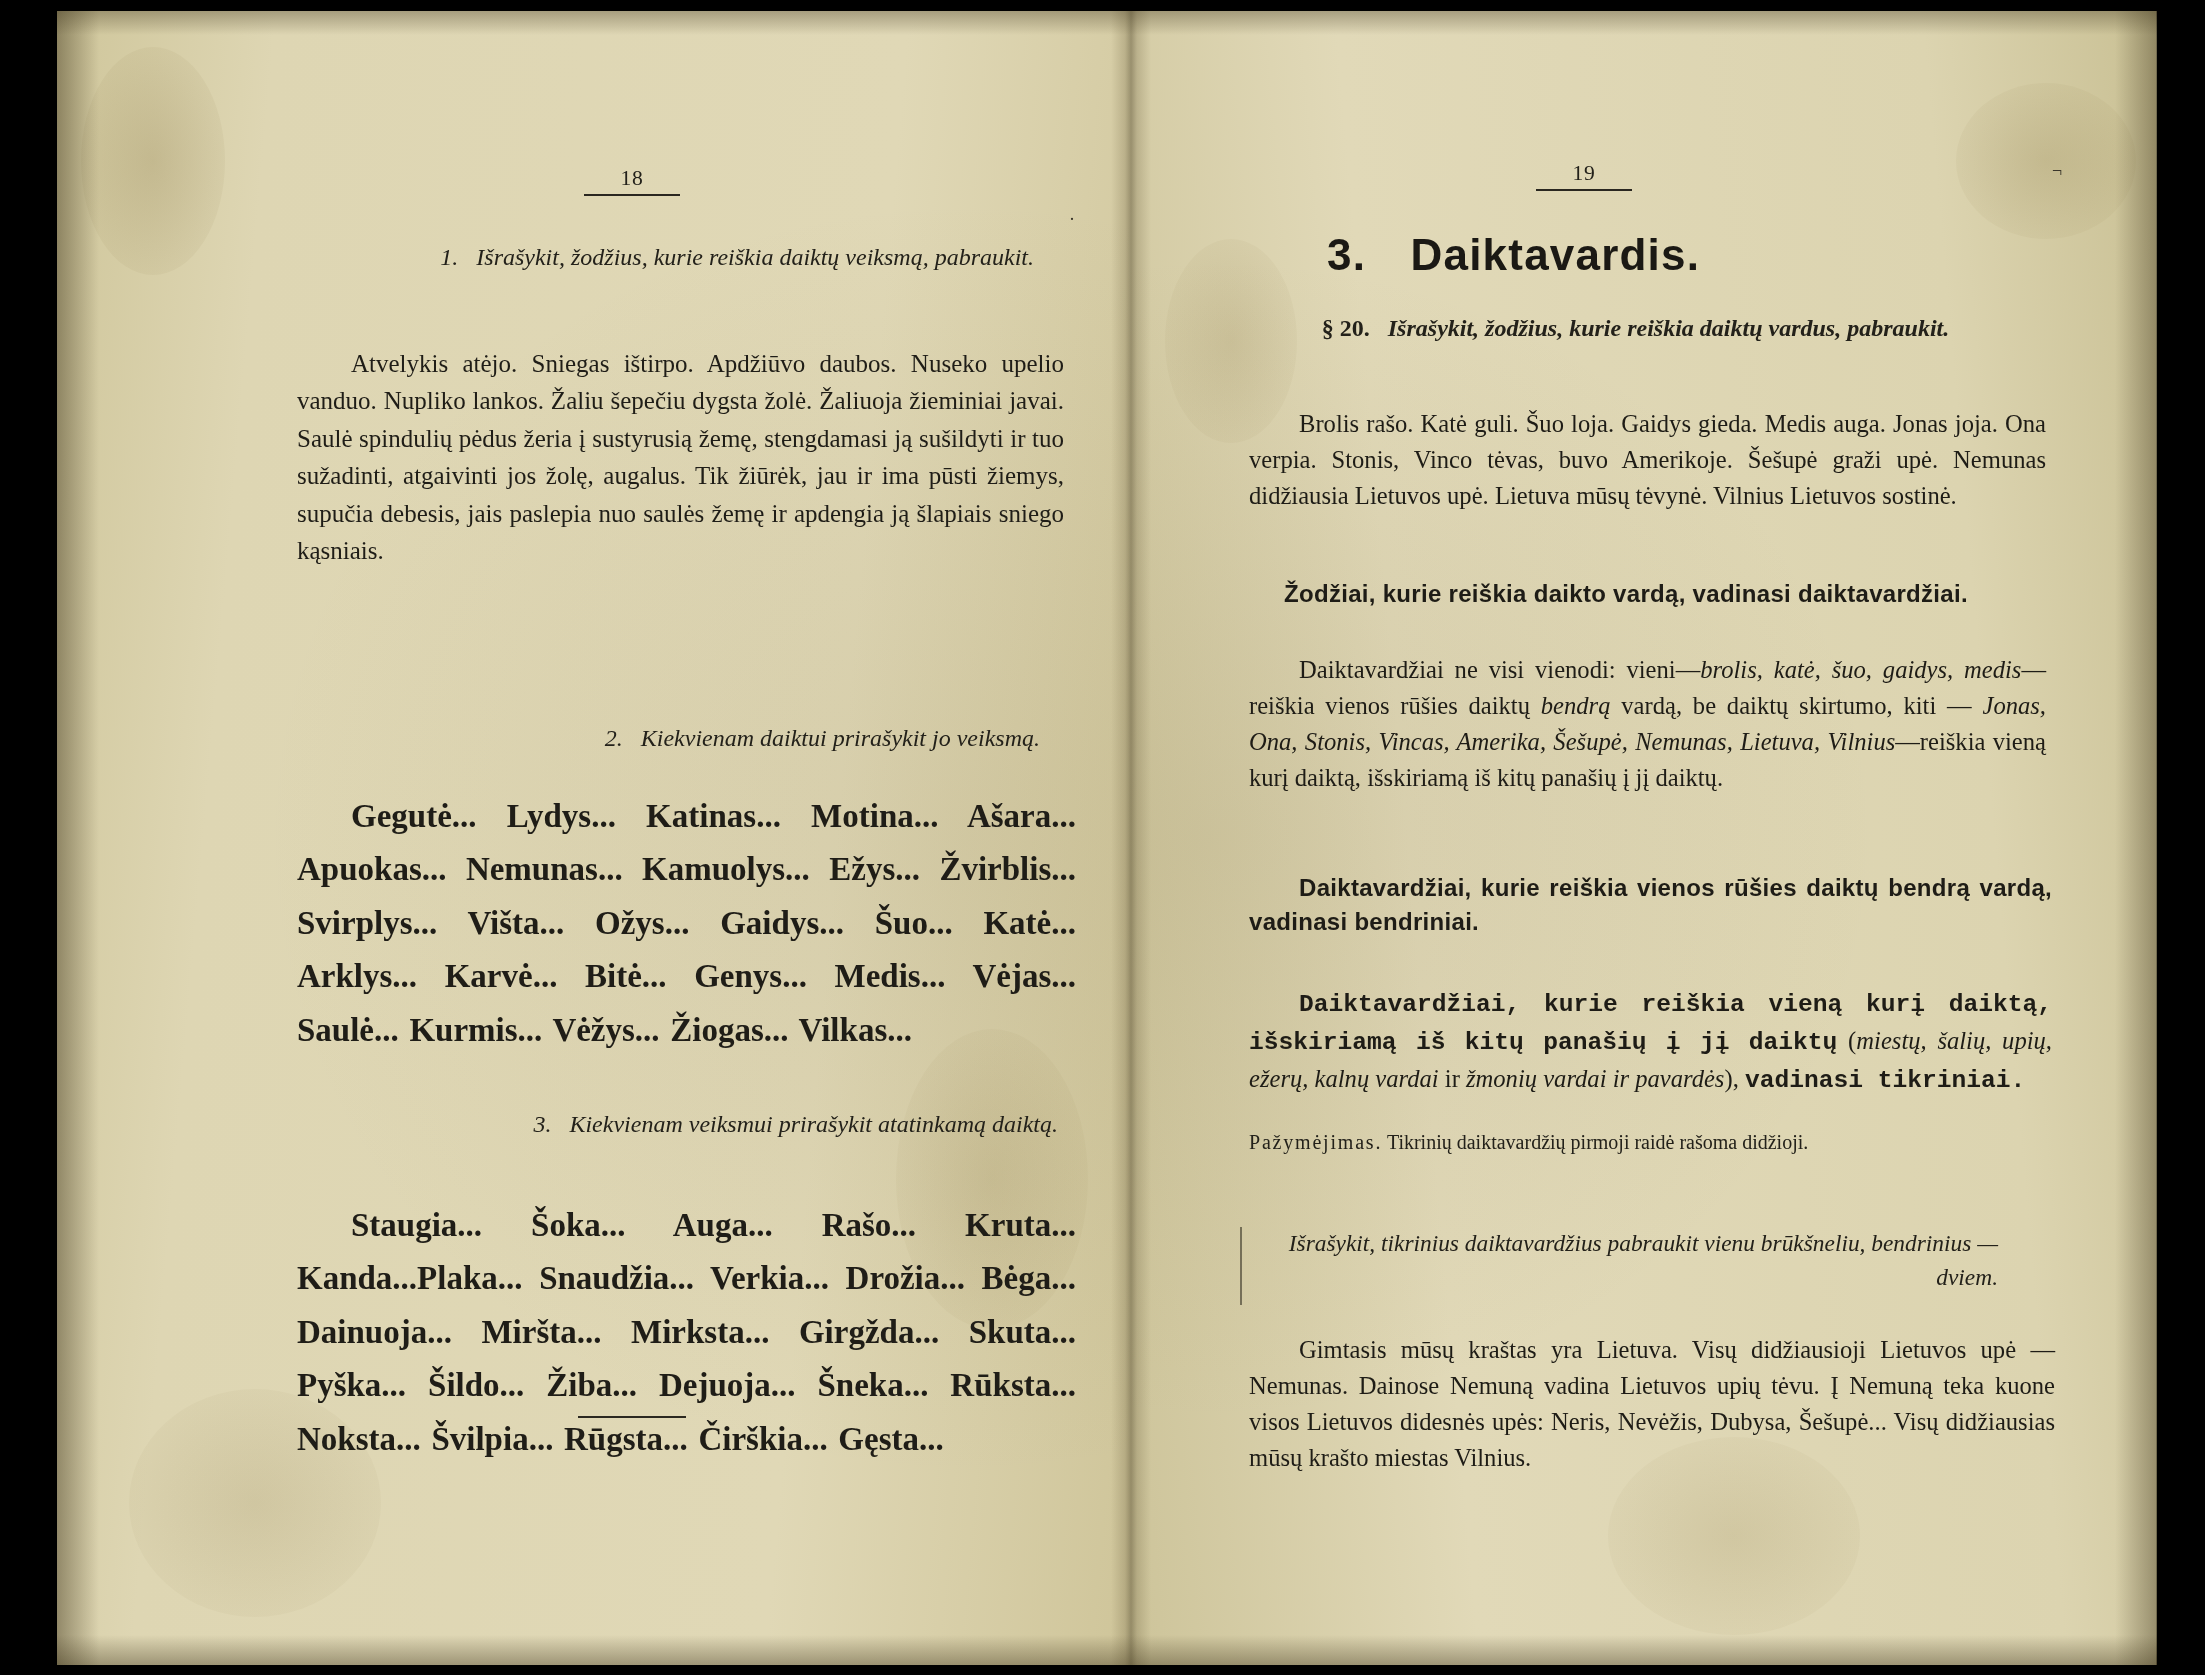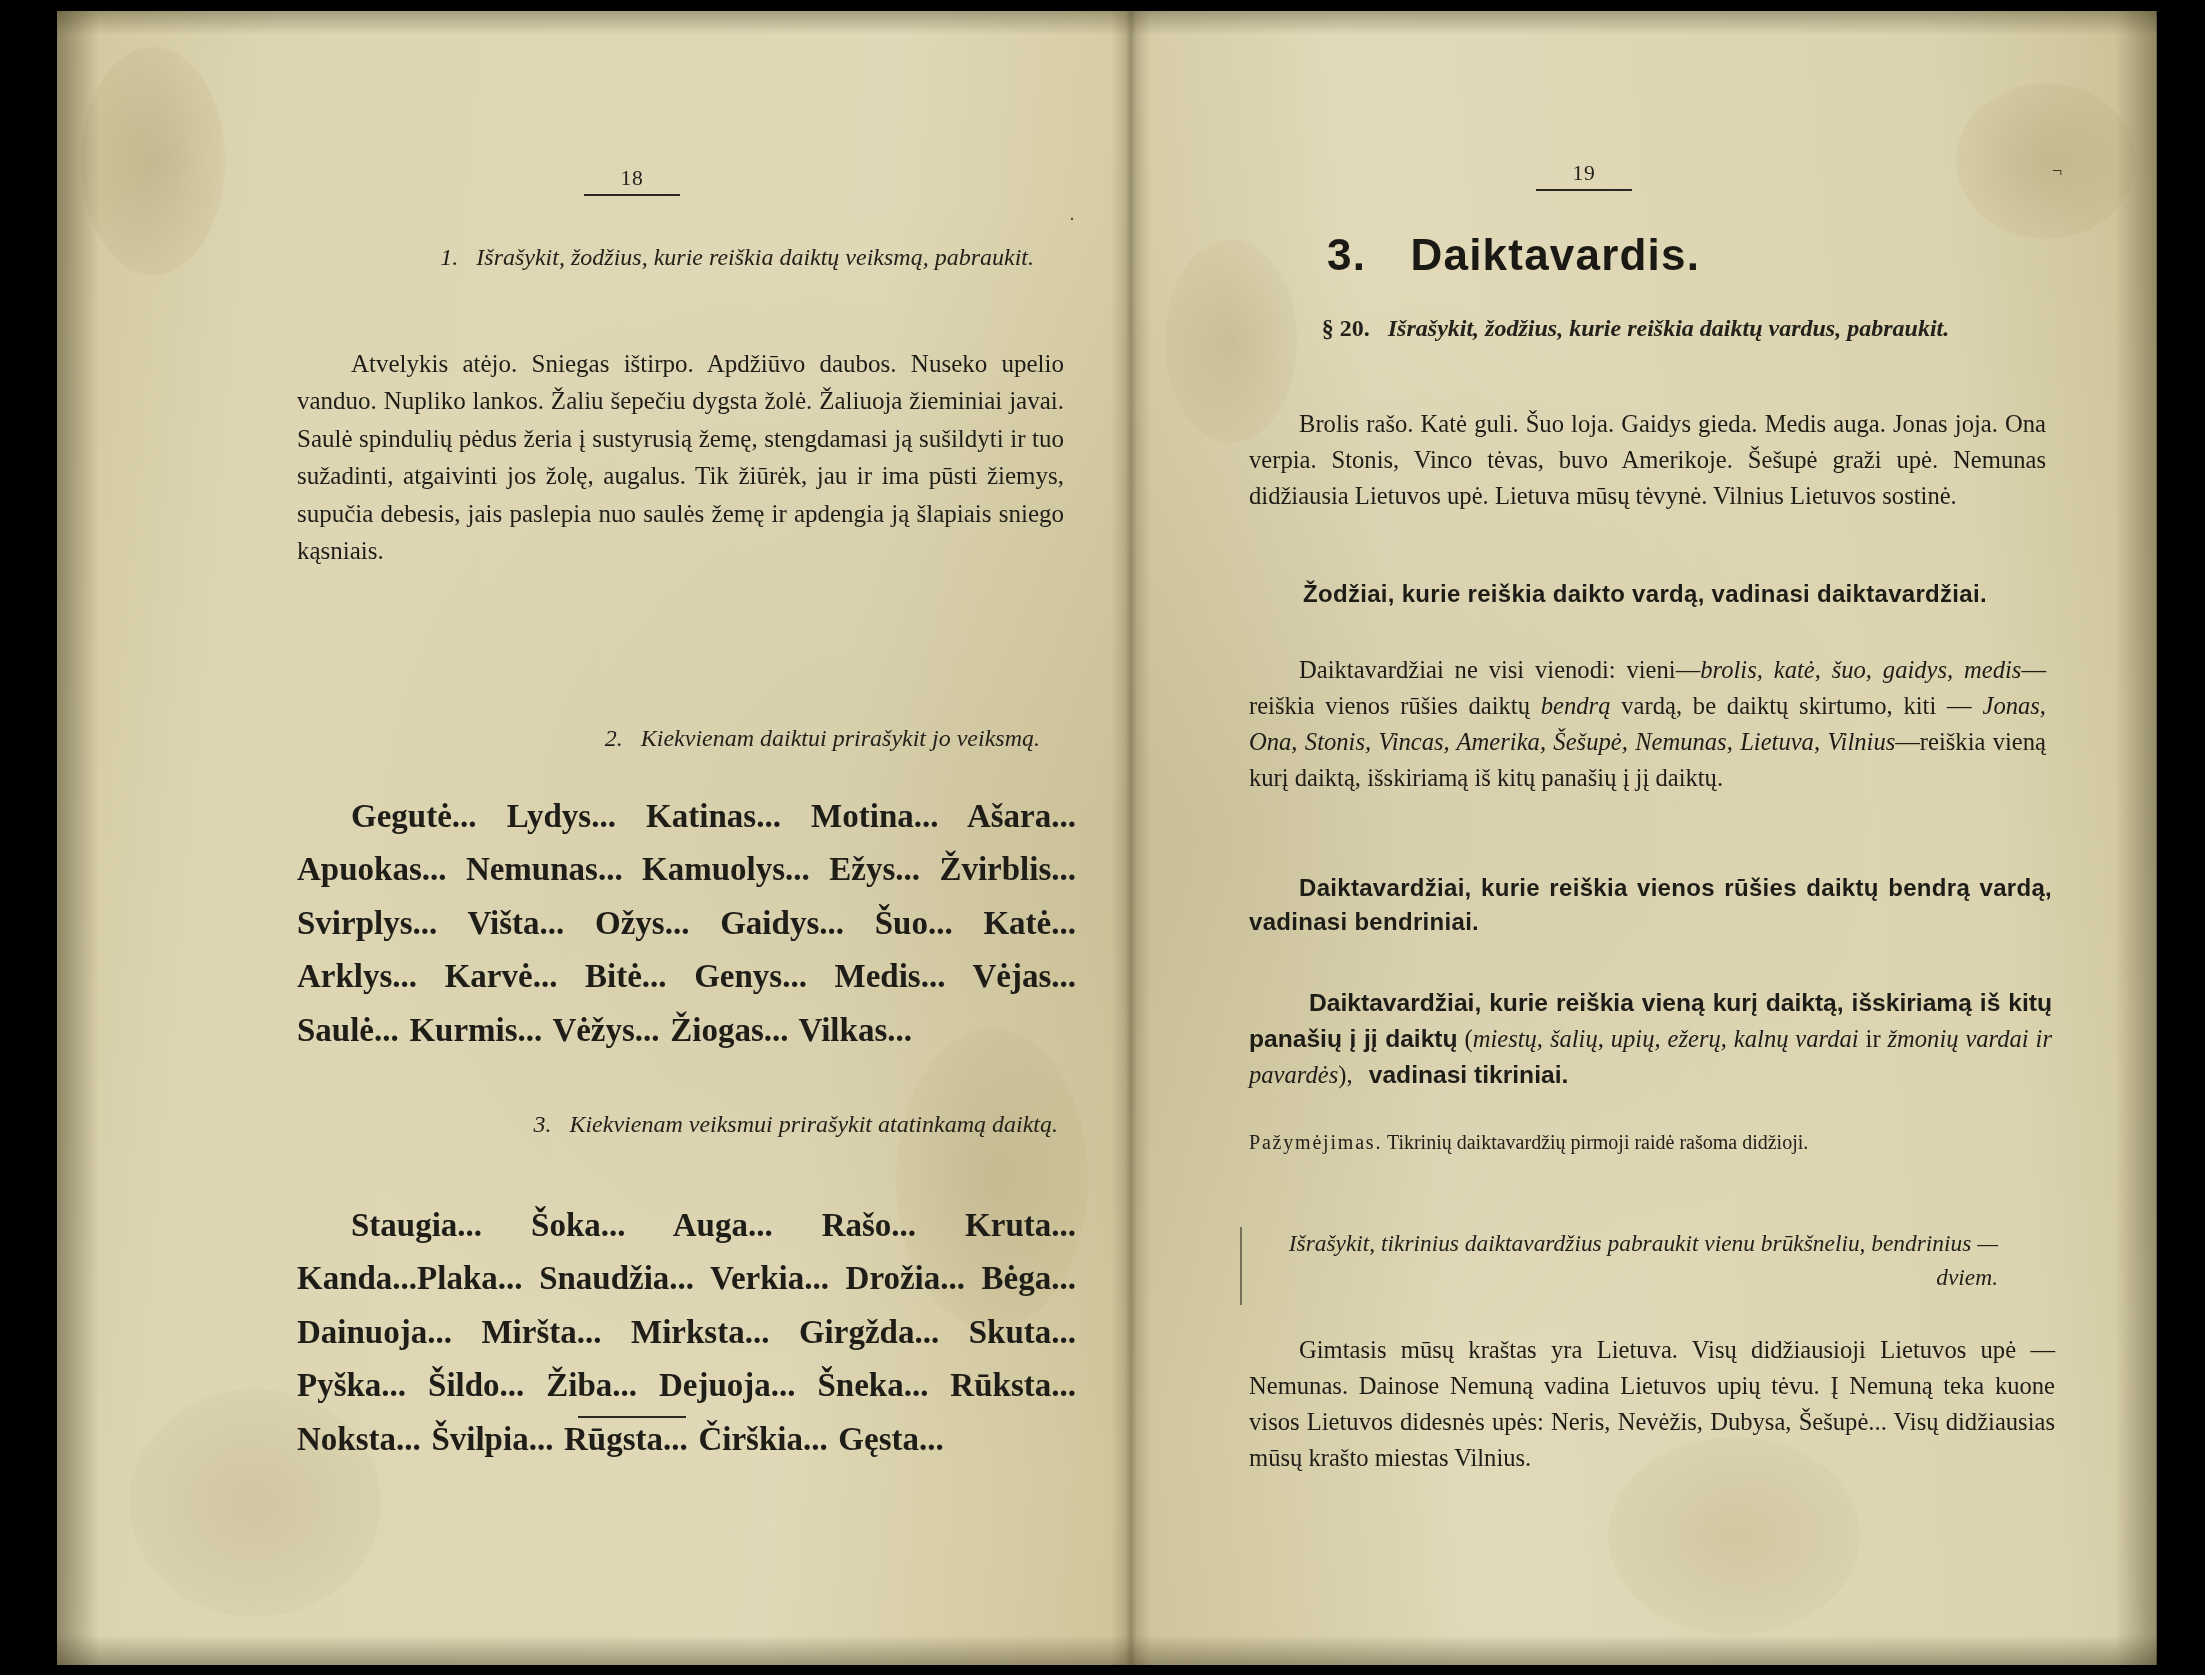--- a/index.html
+++ b/index.html
@@ -158,22 +158,21 @@
   .r-par.bold {
     font-weight: bold;
     font-family: "Liberation Sans", sans-serif;
     letter-spacing: 0.3px;
     font-size: 24px;
     line-height: 1.42;
   }
   .r-par .it { font-style: italic; }
   .r-par .bd {
     font-weight: bold;
-    font-family: Liberation Sans, sans-serif;
-    margin-left: 10px;
+    font-family: Liberation Mono, monospace;
   }
   .note {
     font-size: 20px;
     line-height: 1.42;
     text-align: justify;
     color: #23211a;
   }
   .note .sp {
     letter-spacing: 1.8px;
   }
@@ -262,21 +261,21 @@
     </div>
 
     <div class="txtblock sect-head" style="left:126px; top:300px; width:761px;font-weight:bold;">
       <span class="sym">§ 20.</span>
       &nbsp;
       <span class="it">Išrašykit, žodžius, kurie reiškia daiktų vardus, pabraukit.</span>
     </div>
 
     <div class="txtblock r-par" style="left:120px; top:395px; width:797px;">Brolis rašo. Katė guli. Šuo loja. Gaidys gieda. Medis auga. Jonas joja. Ona verpia. Stonis, Vinco tėvas, buvo Amerikoje. Šešupė graži upė. Nemunas didžiausia Lietuvos upė. Lietuva mūsų tėvynė. Vilnius Lietuvos sostinė.</div>
 
-    <div class="txtblock r-par bold" style="left:124px; top:566px; width:797px;">Žodžiai, kurie reiškia daikto vardą, vadinasi daiktavardžiai.</div>
+    <div class="txtblock r-par bold" style="left:105px; top:566px; width:797px;">Žodžiai, kurie reiškia daikto vardą, vadinasi daiktavardžiai.</div>
 
     <div class="txtblock r-par" style="left:120px; top:641px; width:797px;"><span>Daiktavardžiai ne visi vienodi: vieni—</span><span class="it">brolis, katė, šuo, gaidys, medis</span><span>—reiškia vienos rūšies daiktų </span><span class="it">bendrą</span><span> vardą, be daiktų skirtumo, kiti — </span><span class="it">Jonas, Ona, Stonis, Vincas, Amerika, Šešupė, Nemunas, Lietuva, Vilnius</span><span>—reiškia vieną kurį daiktą, išskiriamą iš kitų panašių į jį daiktų.</span></div>
 
     <div class="txtblock r-par bold" style="left:120px; top:860px; width:803px;">Daiktavardžiai, kurie reiškia vienos rūšies daiktų bendrą vardą, vadinasi bendriniai.</div>
 
     <div class="txtblock r-par" style="left:120px; top:974px; width:803px;"><span class="bd">Daiktavardžiai, kurie reiškia vieną kurį daiktą, išskiriamą iš kitų panašių į jį daiktų</span><span> (</span><span class="it">miestų, šalių, upių, ežerų, kalnų vardai</span><span> ir </span><span class="it">žmonių vardai ir pavardės</span><span>), </span><span class="bd">vadinasi tikriniai.</span></div>
 
     <div class="txtblock note" style="left:120px; top:1117px; width:797px;">
       <span class="sp">Pažymėjimas.</span>
       <span>Tikrinių daiktavardžių pirmoji raidė rašoma didžioji.</span>

